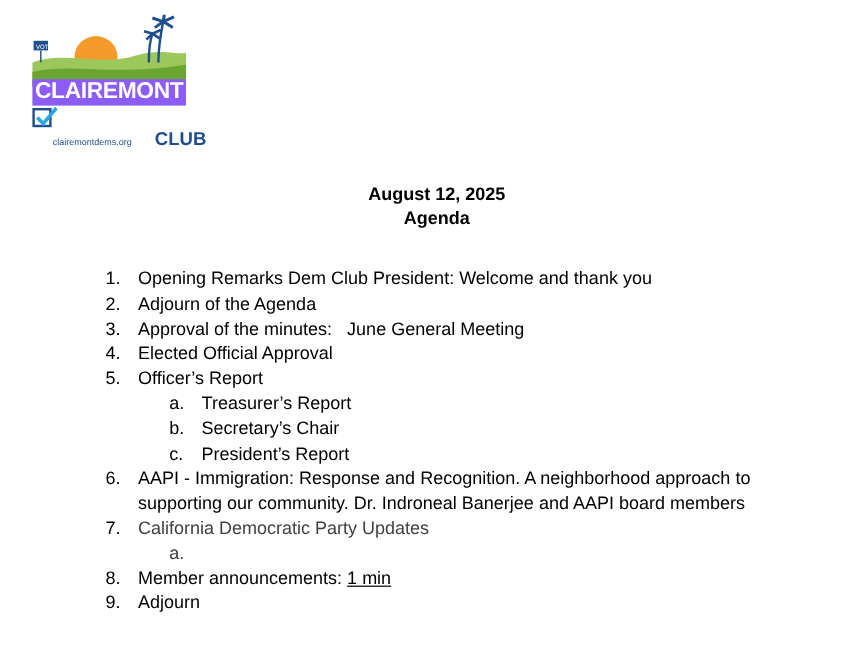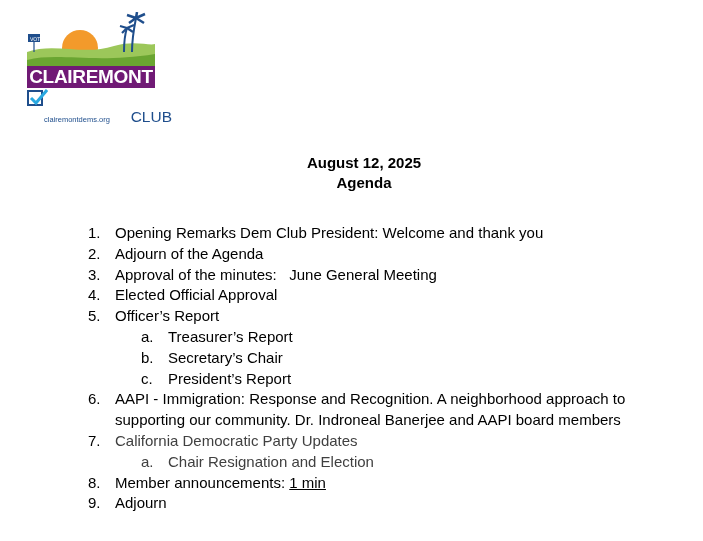--- a/index.html
+++ b/index.html
@@ -1,31 +1,31 @@
 <!DOCTYPE html>
 <html><head>
   <meta charset="utf-8">
   <style>
     html, body { margin: 0; padding: 0; background: #ffffff; }
     body { width: 703px; height: 541px; position: relative; overflow: hidden;
            font-family: "Liberation Sans", "DejaVu Sans", sans-serif; color: #000; }
     .logo { position: absolute; left: 24px; top: 12px; width: 134px; height: 112px; }
     .logo-svg { position: absolute; left: 0; top: 0; }
     .logo-banner { position: absolute; left: 3px; top: 54px; width: 128px; height: 22px;
-                   background: #701a75; color: #fff; font-weight: bold; font-size: 19px;
+                   background: #8b5cf6; color: #fff; font-weight: bold; font-size: 19px;
                    letter-spacing: -0.3px; text-align: center; line-height: 22px; }
     .logo-dem-row { position: absolute; left: 3px; top: 78px; display: flex; align-items: center; }
     .check-box { width: 16px; height: 16px; border: 2px solid #1f4e8c; box-sizing: border-box;
                  position: relative; margin-right: 2px; }
     .check-box svg { position: absolute; left: -1px; top: -4px; }
     .logo-democratic { color: #1f4e8c; font-weight: bold; font-size: 15.5px; letter-spacing: -0.2px; }
     .logo-bottom { position: absolute; left: 20px; top: 96px; width: 128px; display: flex;
                    justify-content: space-between; align-items: baseline; }
     .logo-url { color: #1f4e8c; font-size: 7.5px; }
-    .logo-club { color: #1f4e8c; font-weight: normal; font-size: 15.5px; }
+    .logo-club { color: #1f4e8c; font-weight: bold; font-size: 15.5px; }
 
     .title-block { position: absolute; left: 0; width: 728px; top: 153px; text-align: center;
                    font-weight: bold; font-size: 15px; line-height: 20px; }
 
     .agenda { position: absolute; left: 88px; top: 223px; font-size: 15px; line-height: 20.8px; }
     .item { display: flex; }
     .num { width: 27px; flex: none; }
     .sub { display: flex; padding-left: 53px; }
     .sub .num { width: 27px; }
     .grey { color: #404040; }
@@ -105,21 +105,20 @@
   <div class="item">
     <span class="num">6.</span>
     <span class="wrap">AAPI - Immigration: Response and Recognition. A neighborhood approach to supporting our community. Dr. Indroneal Banerjee and AAPI board members</span>
   </div>
   <div class="item grey">
     <span class="num" style="color:#000">7.</span>
     <span>California Democratic Party Updates</span>
   </div>
   <div class="sub grey">
     <span class="num">a.</span>
-    <span>Chair Resignation and Election</span>
   </div>
   <div class="item">
     <span class="num">8.</span>
     <span style="white-space:pre">Member announcements: </span>
       <span class="u">1 min</span>
   </div>
   <div class="item">
     <span class="num">9.</span>
     <span>Adjourn</span>
   </div>

